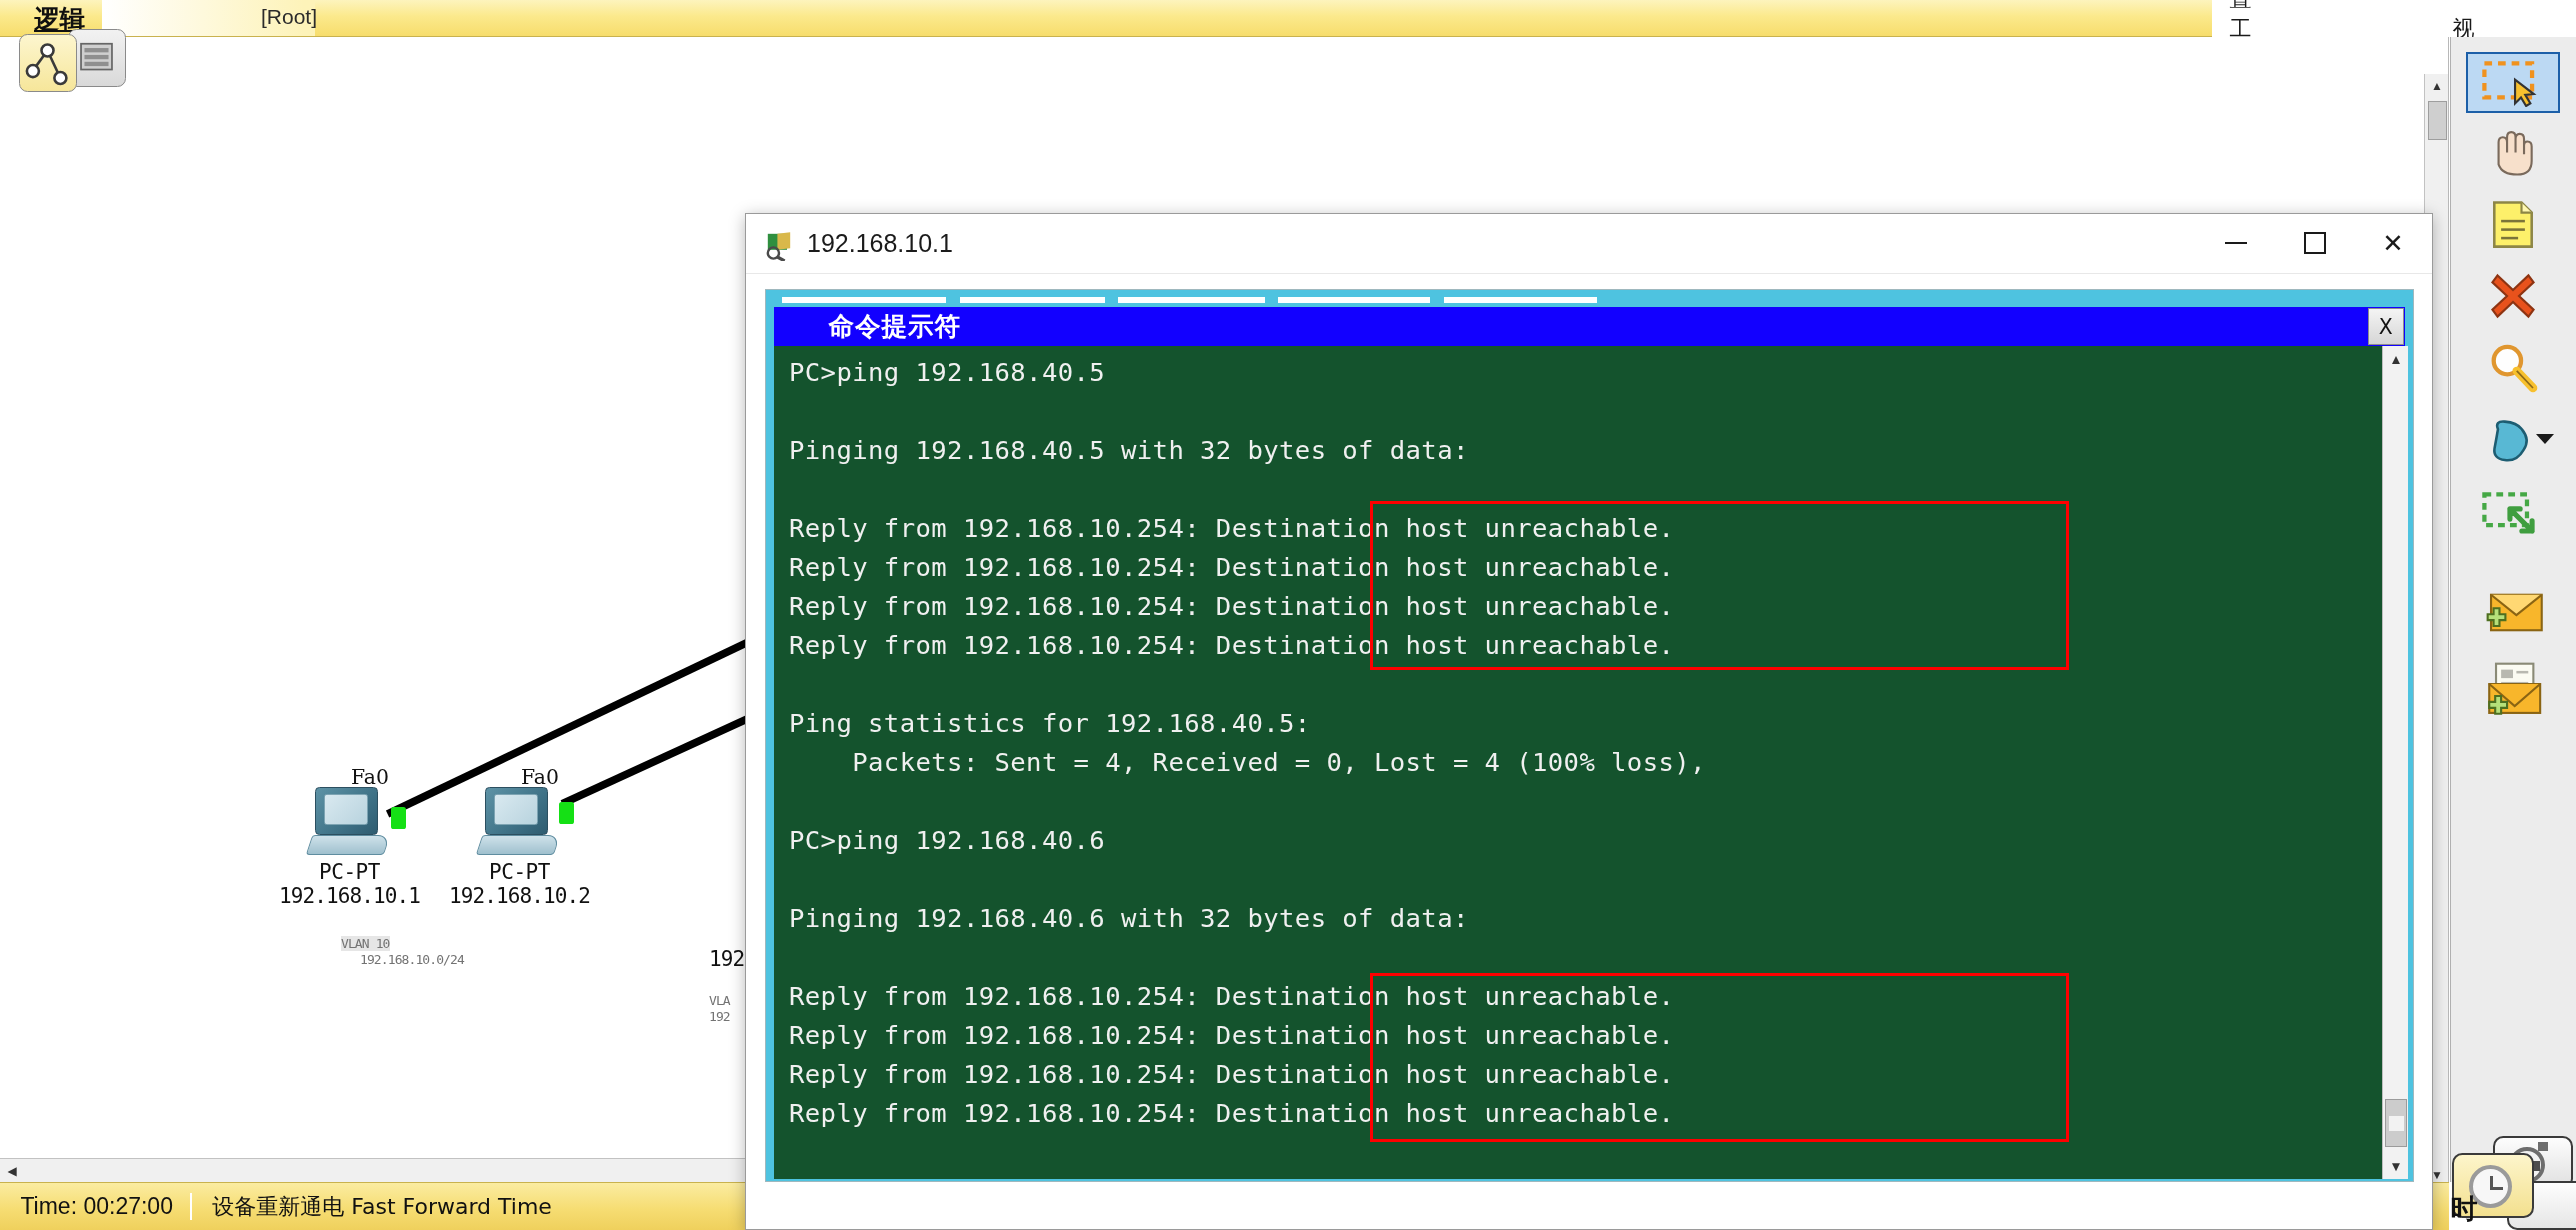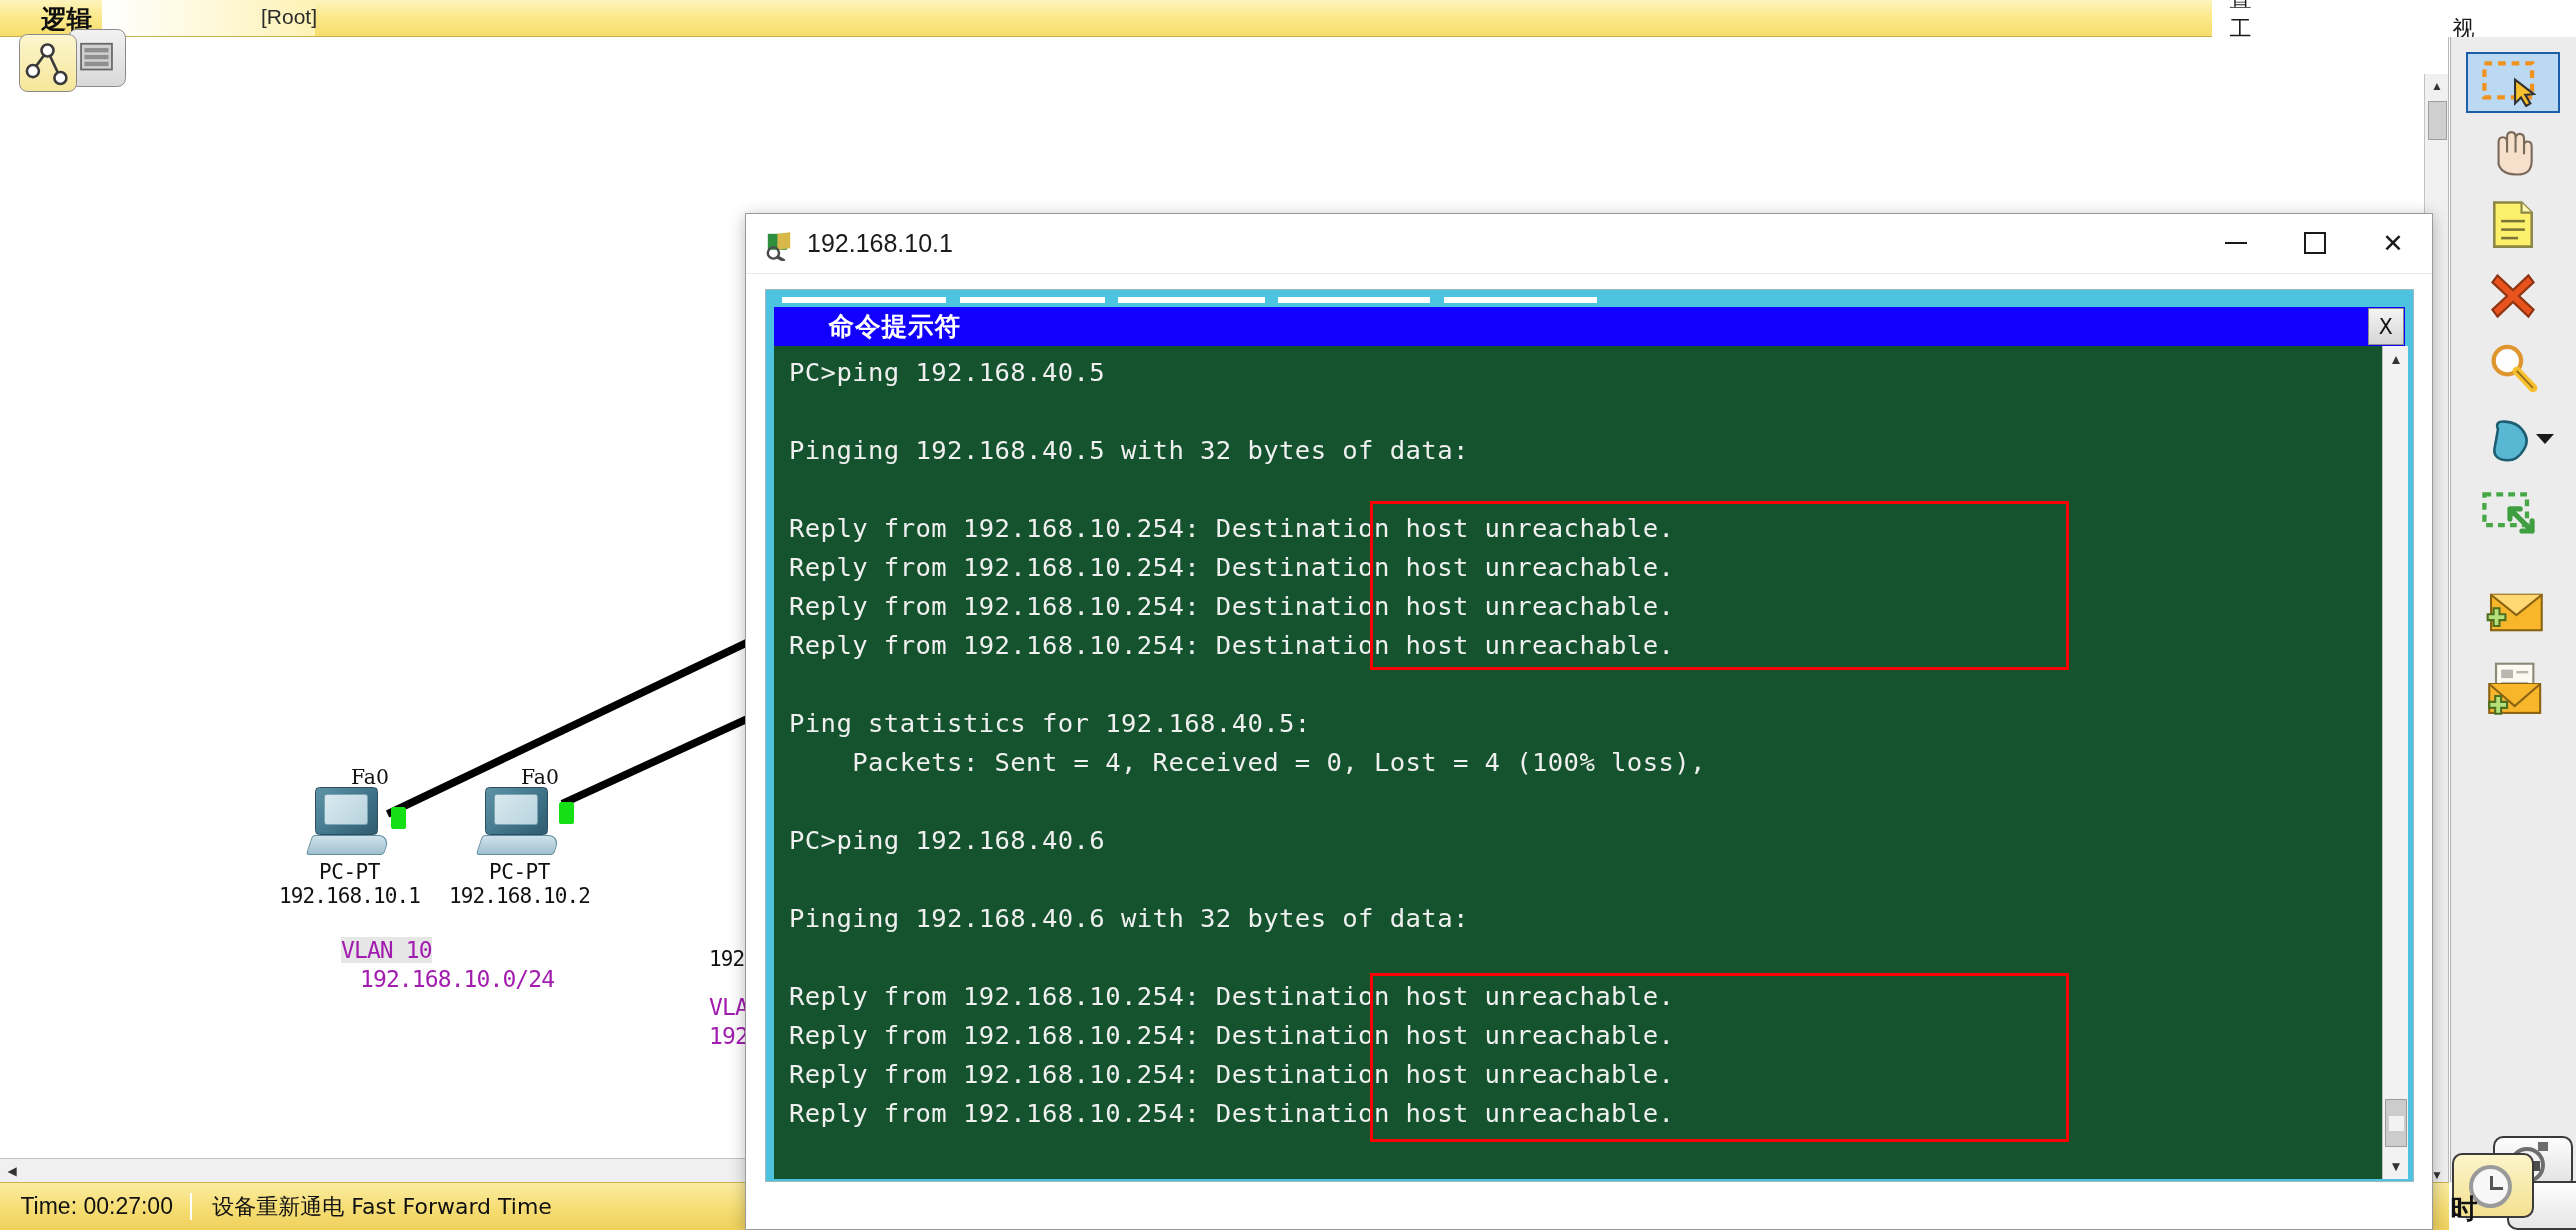--- a/index.html
+++ b/index.html
@@ -11,23 +11,24 @@
   }
   #app { position: relative; width: 2576px; height: 1230px; }
 
   
   .topbar {
     position: absolute; left: 0; top: 0; width: 2212px; height: 37px;
     background: linear-gradient(to bottom, #fdf4bd 0%, #fbe98c 45%, #f7dd6c 100%);
     border-bottom: 0.9px solid #c9b24e;
   }
   .topbar-left-label {
-    position: absolute; left: 41px; top: 1.7px;
+    position: absolute; left: 34px; top: 1.7px;
     font-size: 25.6px; font-weight: bold; color: #101010;
     font-family: "DejaVu Sans", sans-serif;
+    text-decoration: underline;
   }
   .topbar-root {
     position: absolute; left: 261px; top: 5.1px;
     font-size: 21px; color: #2b2b2b;
     font-family: "Liberation Sans", sans-serif;
   }
   .topbar-white-fade {
     position: absolute; left: 102px; top: 0; width: 213px; height: 36px;
     background: linear-gradient(to right, #ffffff 0%, #fdf3b9 95%);
   }
@@ -128,21 +129,21 @@
     position: absolute; font-family: "DejaVu Serif", serif;
     font-size: 20.4px; color: #111; white-space: nowrap;
   }
   .link-dot {
     position: absolute; width: 14.5px; height: 22px;
     background: #15e015; border-radius: 2.6px;
   }
   .vlan-note {
     position: absolute;
     font-family: "DejaVu Sans Mono", monospace;
-    font-size: 23px; color: #a21caf; line-height: 1.25; white-space: nowrap;
+    font-size: 13px; color: #737373; line-height: 1.25; white-space: nowrap;
     letter-spacing: -0.9px;
   }
   .vlan-note .hl { background: #e6e6e6; }
   .switch-icon {
     position: absolute; width: 56px; height: 32px;
   }
   .switch-body {
     position: absolute; left: 0; top: 6.8px; width: 49px; height: 25.6px;
     background: linear-gradient(to bottom, #5d97ac, #356b82);
     border: 0.9px solid #2c5263;

